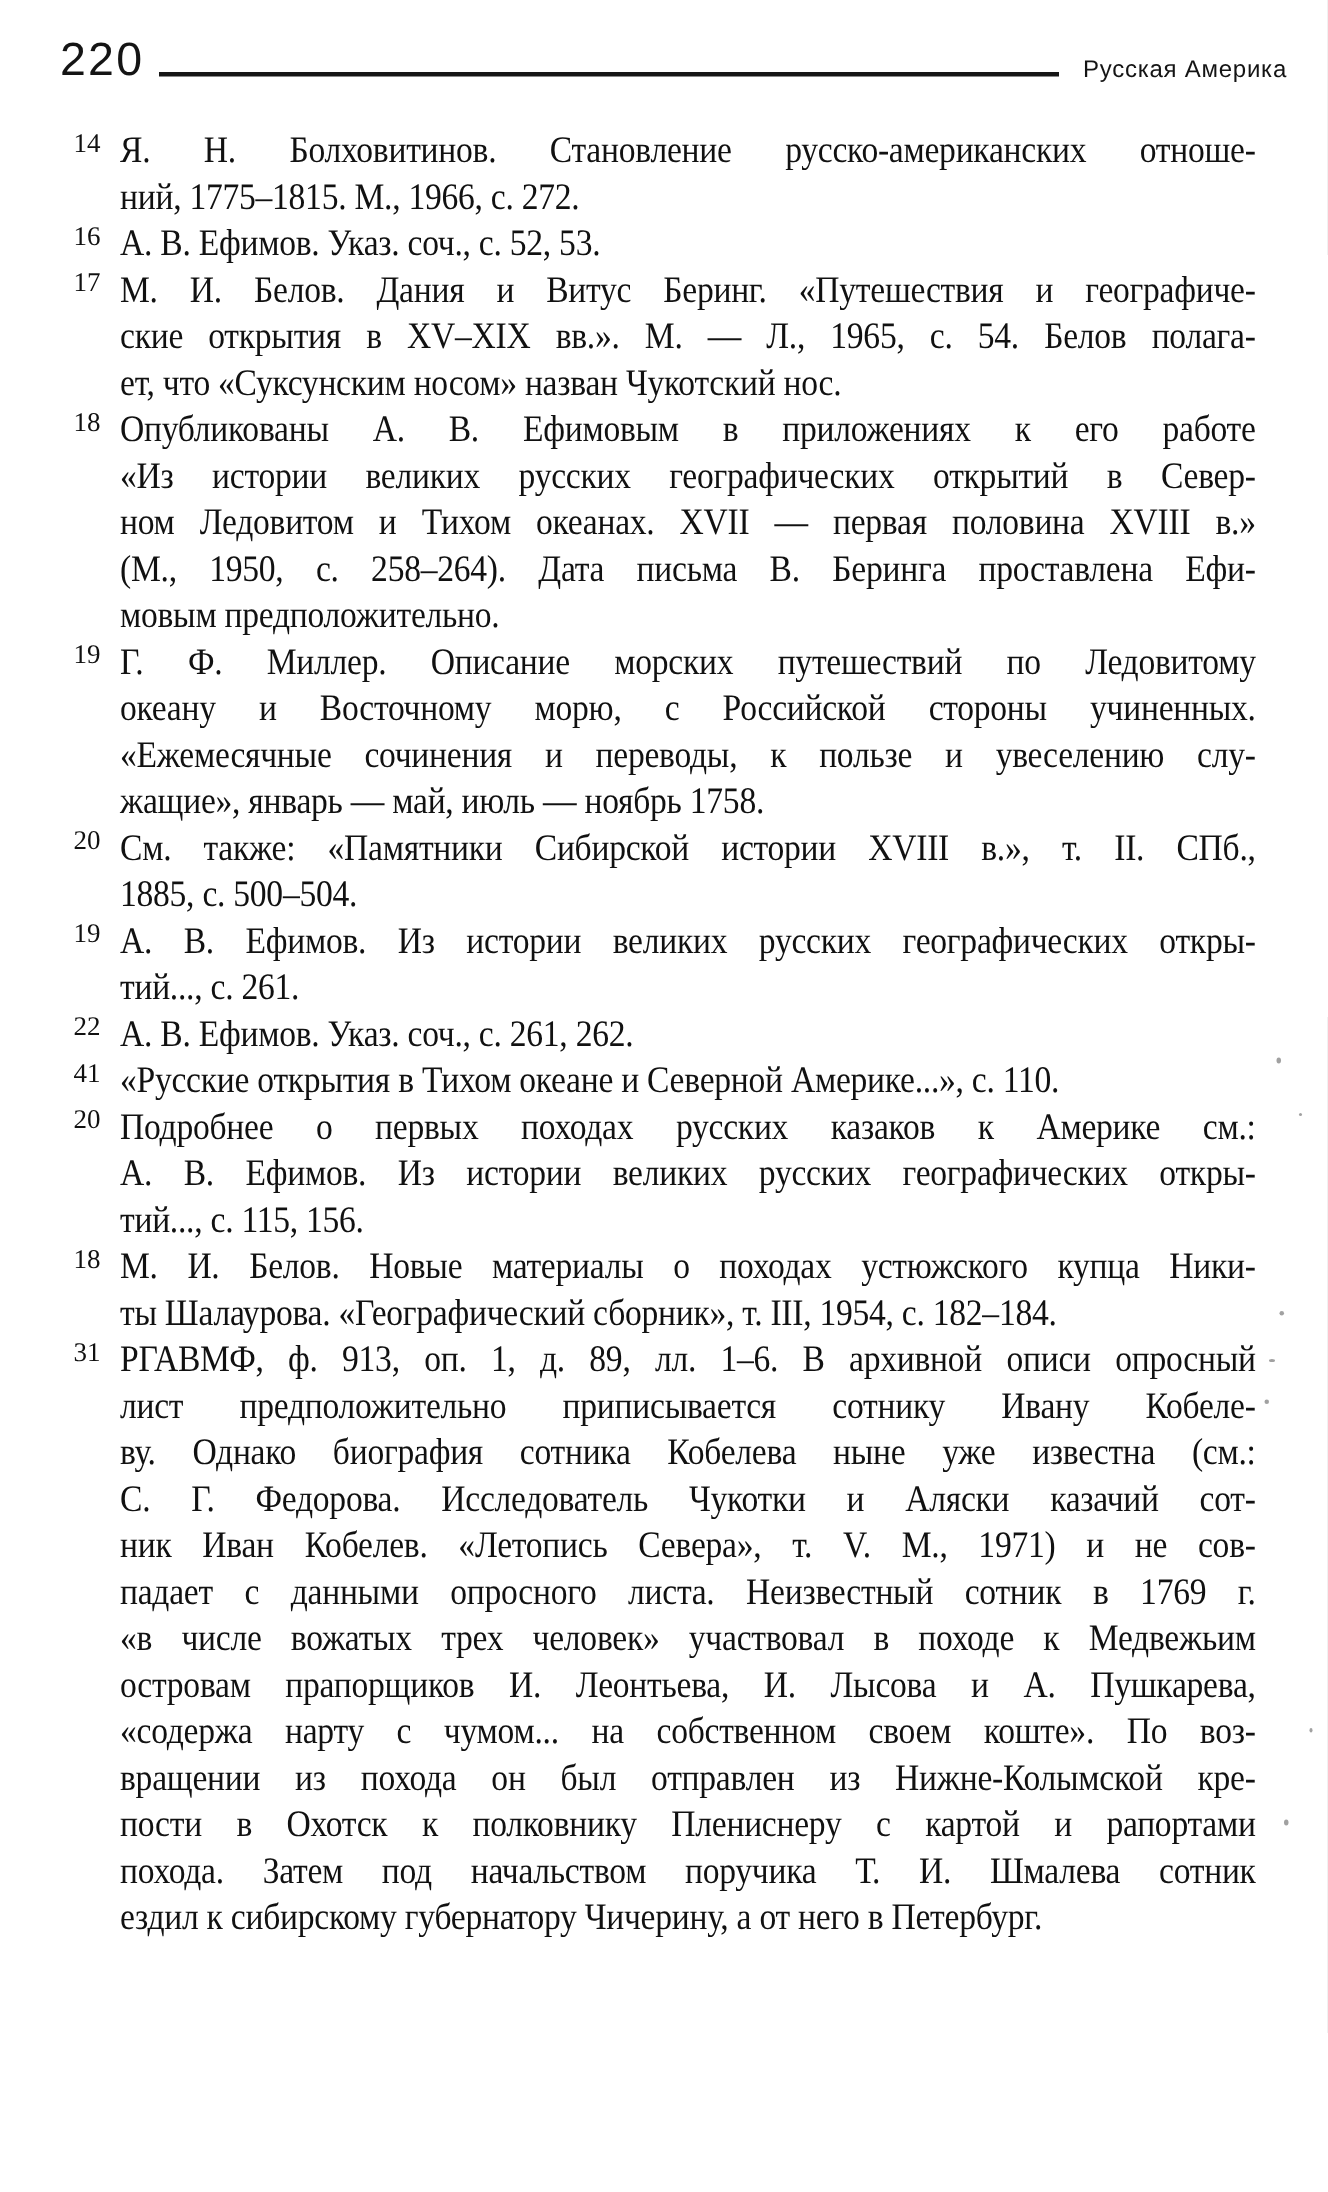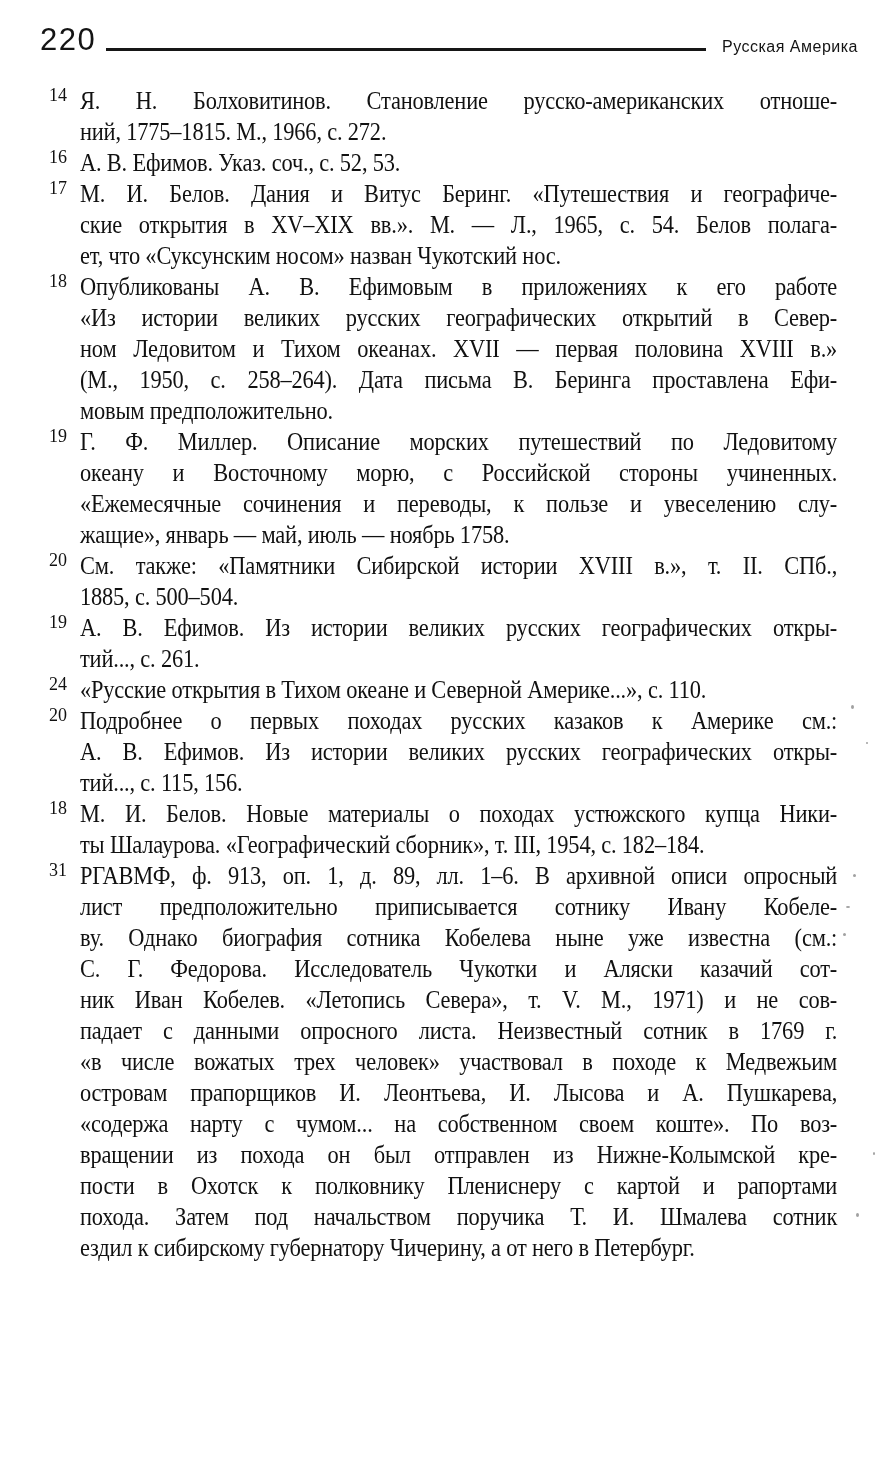--- a/index.html
+++ b/index.html
@@ -124,21 +124,25 @@
         <span class="fn-num">20</span>
         <div class="line">См. также: «Памятники Сибирской истории XVIII в.», т. II. СПб.,</div>
         <div class="line last">1885, с. 500–504.</div>
       </div>
       <div class="note">
         <span class="fn-num">19</span>
         <div class="line">А. В. Ефимов. Из истории великих русских географических откры-</div>
         <div class="line last">тий..., с. 261.</div>
       </div>
       <div class="note">
-        <span class="fn-num">24</span>
+        <span class="fn-num">22</span>
+        <div class="line last">А. В. Ефимов. Указ. соч., с. 261, 262.</div>
+      </div>
+      <div class="note">
+        <span class="fn-num">41</span>
         <div class="line last">«Русские открытия в Тихом океане и Северной Америке...», с. 110.</div>
       </div>
       <div class="note">
         <span class="fn-num">20</span>
         <div class="line">Подробнее о первых походах русских казаков к Америке см.:</div>
         <div class="line">А. В. Ефимов. Из истории великих русских географических откры-</div>
         <div class="line last">тий..., с. 115, 156.</div>
       </div>
       <div class="note">
         <span class="fn-num">18</span>

